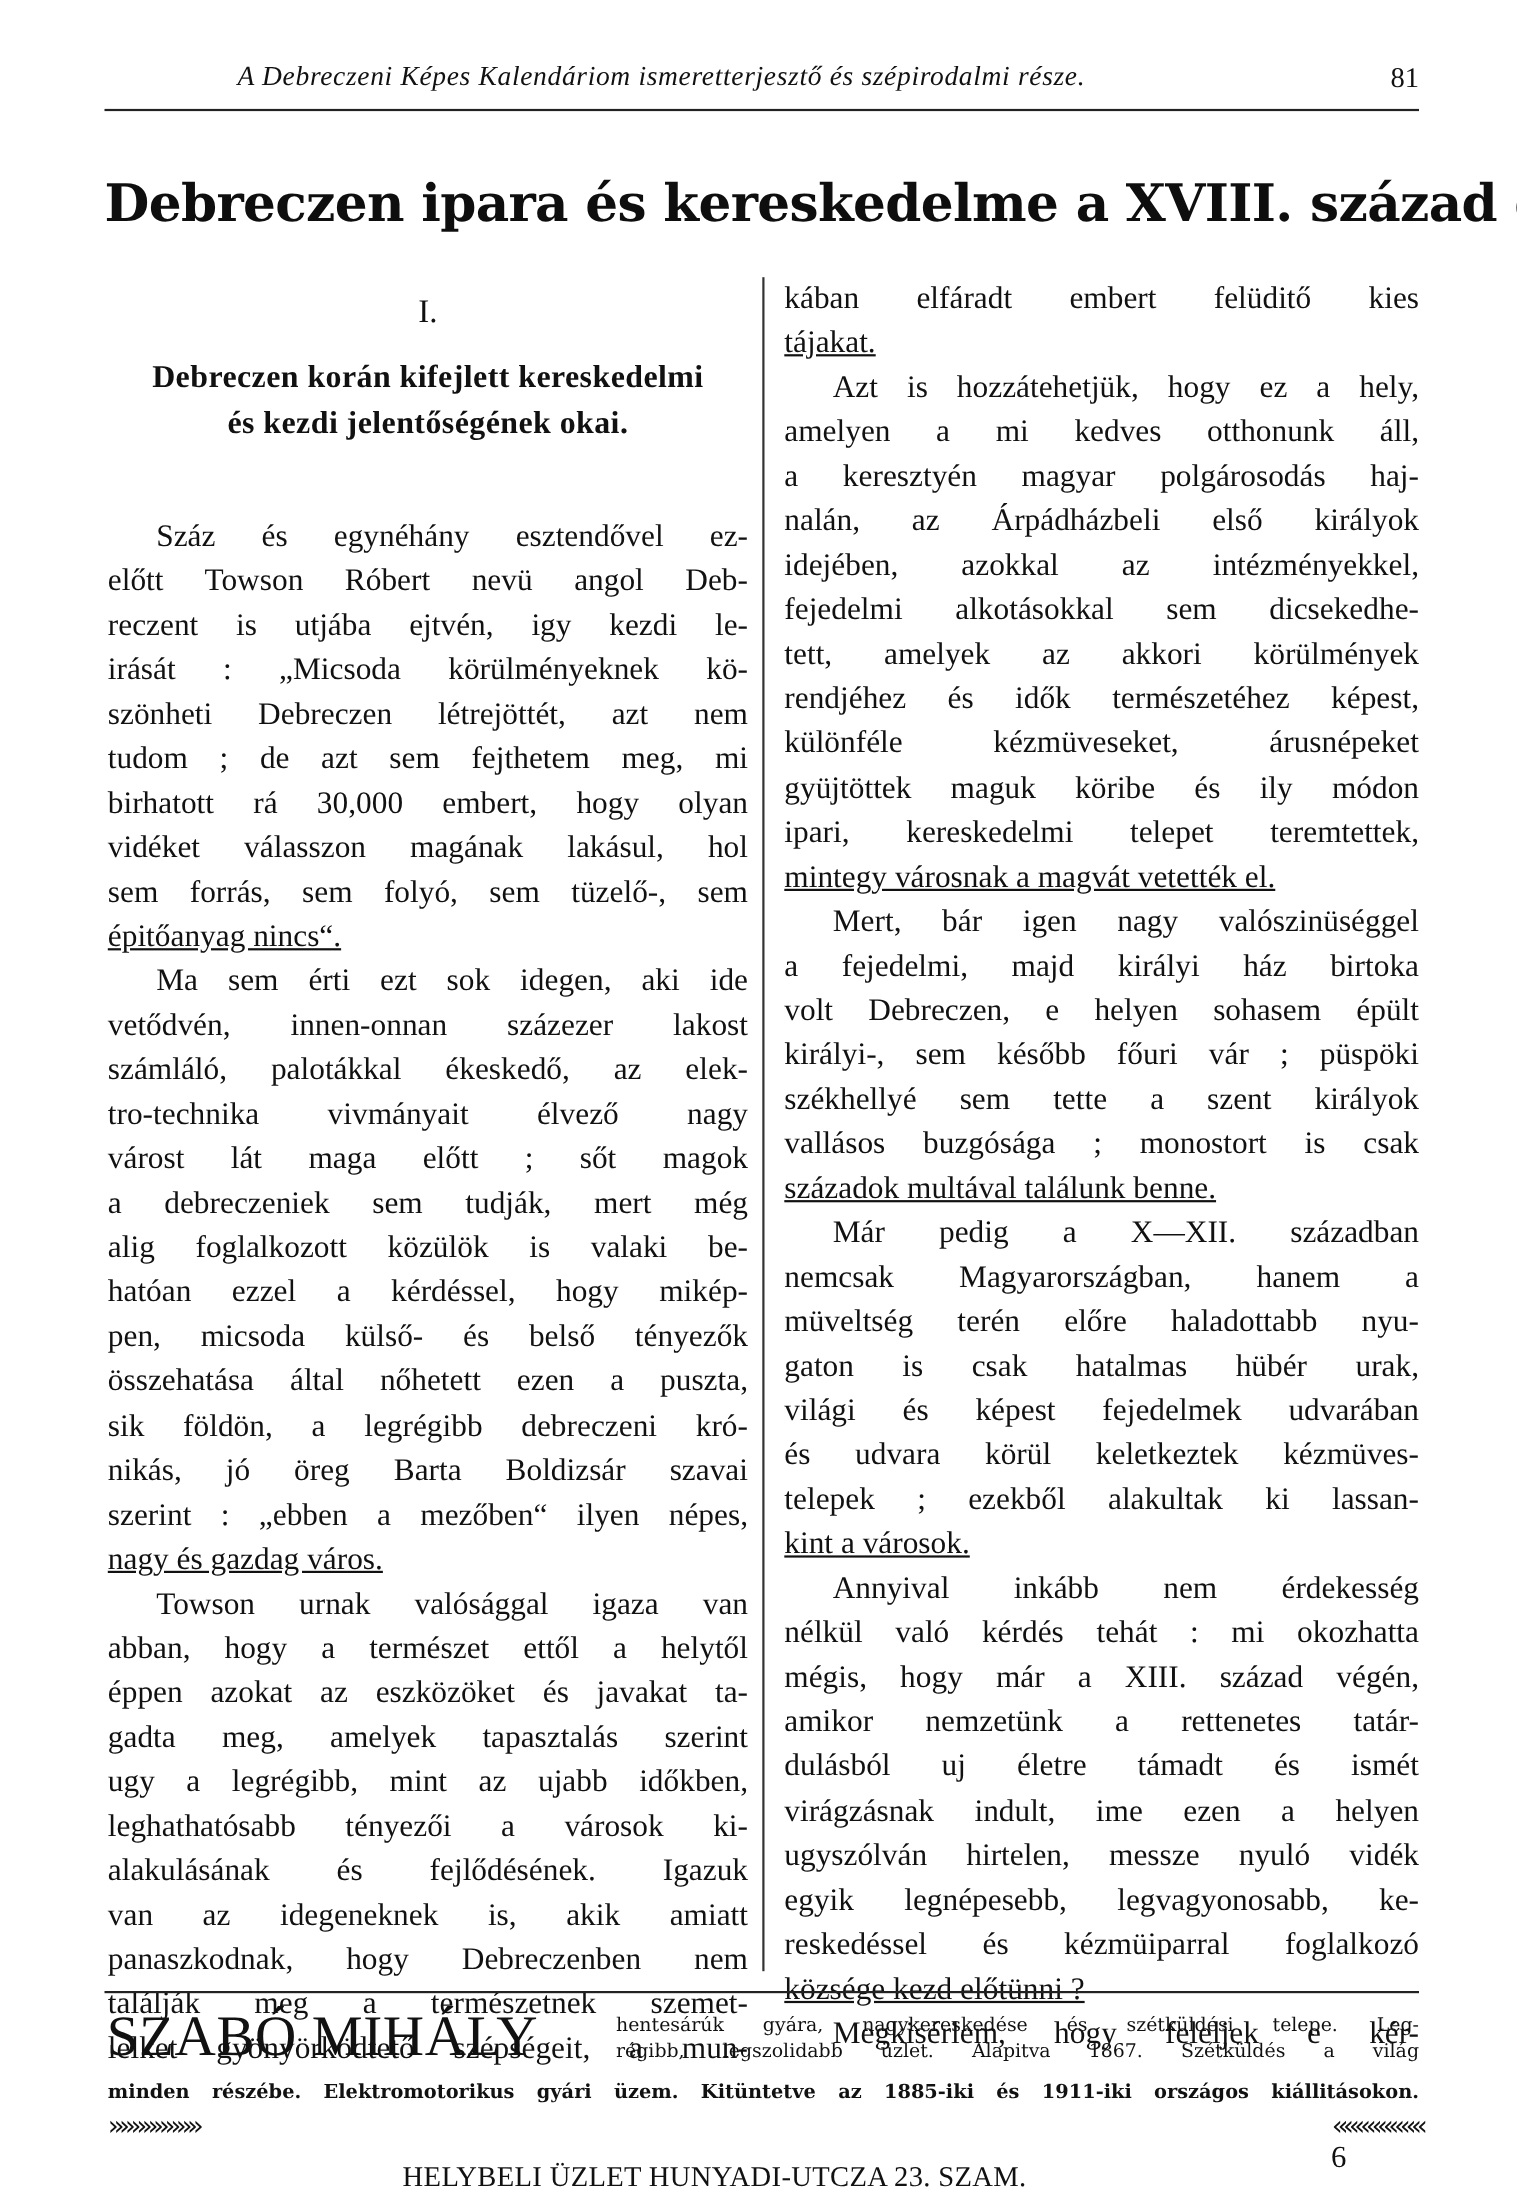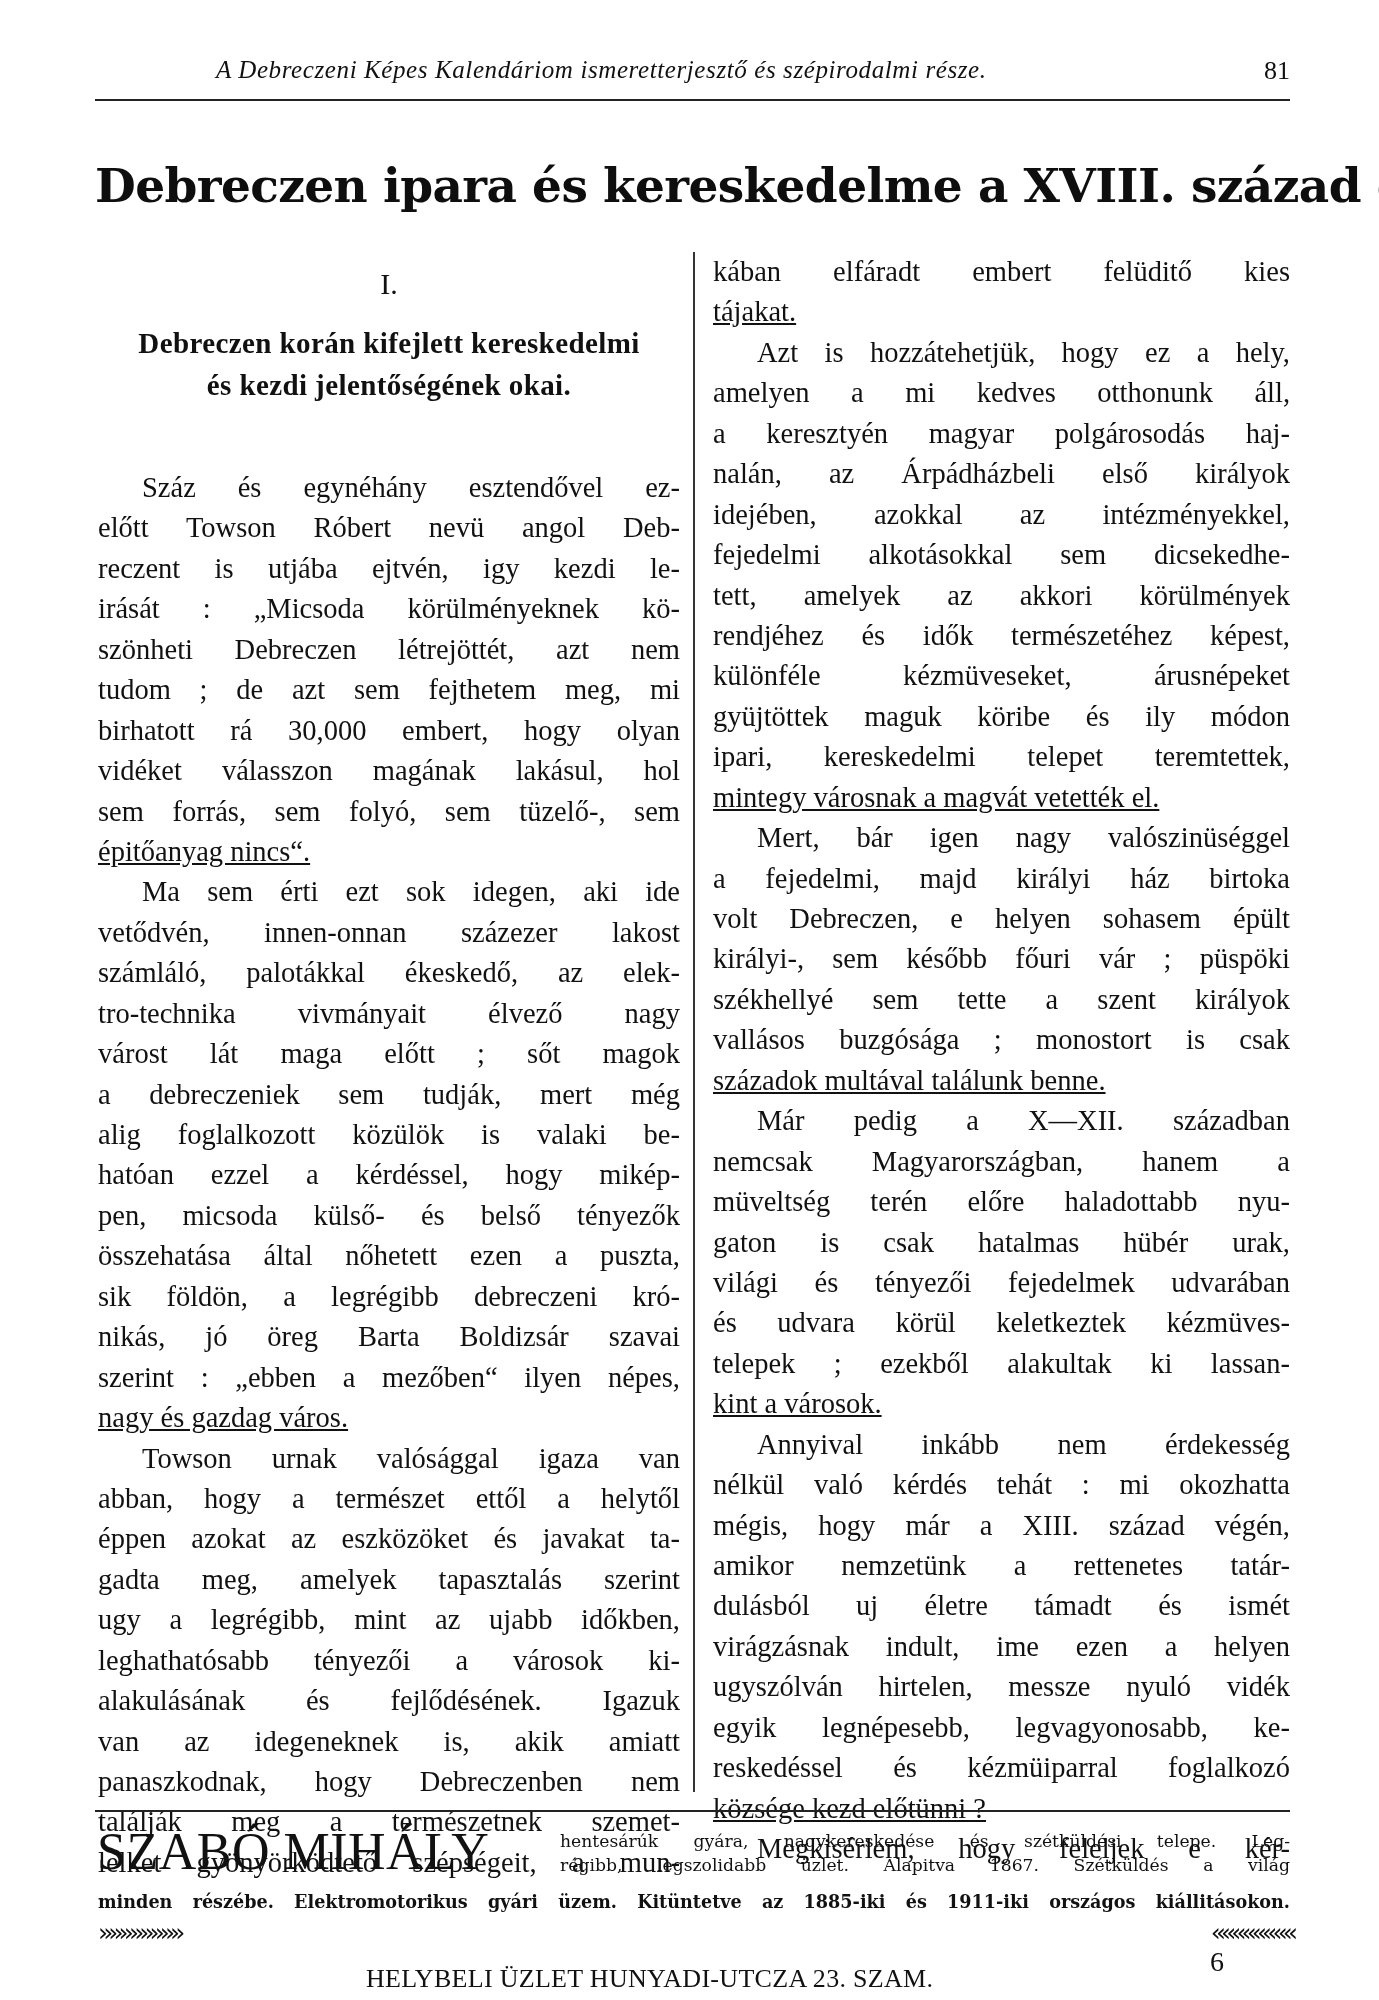--- a/index.html
+++ b/index.html
@@ -141,21 +141,21 @@
       <div class="line">a fejedelmi, majd királyi ház birtoka</div>
       <div class="line">volt Debreczen, e helyen sohasem épült</div>
       <div class="line">királyi-, sem később főuri vár ; püspöki</div>
       <div class="line">székhellyé sem tette a szent királyok</div>
       <div class="line">vallásos buzgósága ; monostort is csak</div>
       <div class="line last">századok multával találunk benne.</div>
       <div class="line indent">Már pedig a X—XII. században</div>
       <div class="line">nemcsak Magyarországban, hanem a</div>
       <div class="line">müveltség terén előre haladottabb nyu-</div>
       <div class="line">gaton is csak hatalmas hübér urak,</div>
-      <div class="line">világi és tényezői fejedelmek udvarában</div>
+      <div class="line">világi és képest fejedelmek udvarában</div>
       <div class="line">és udvara körül keletkeztek kézmüves-</div>
       <div class="line">telepek ; ezekből alakultak ki lassan-</div>
       <div class="line last">kint a városok.</div>
       <div class="line indent">Annyival inkább nem érdekesség</div>
       <div class="line">nélkül való kérdés tehát : mi okozhatta</div>
       <div class="line">mégis, hogy már a XIII. század végén,</div>
       <div class="line">amikor nemzetünk a rettenetes tatár-</div>
       <div class="line">dulásból uj életre támadt és ismét</div>
       <div class="line">virágzásnak indult, ime ezen a helyen</div>
       <div class="line">ugyszólván hirtelen, messze nyuló vidék</div>

